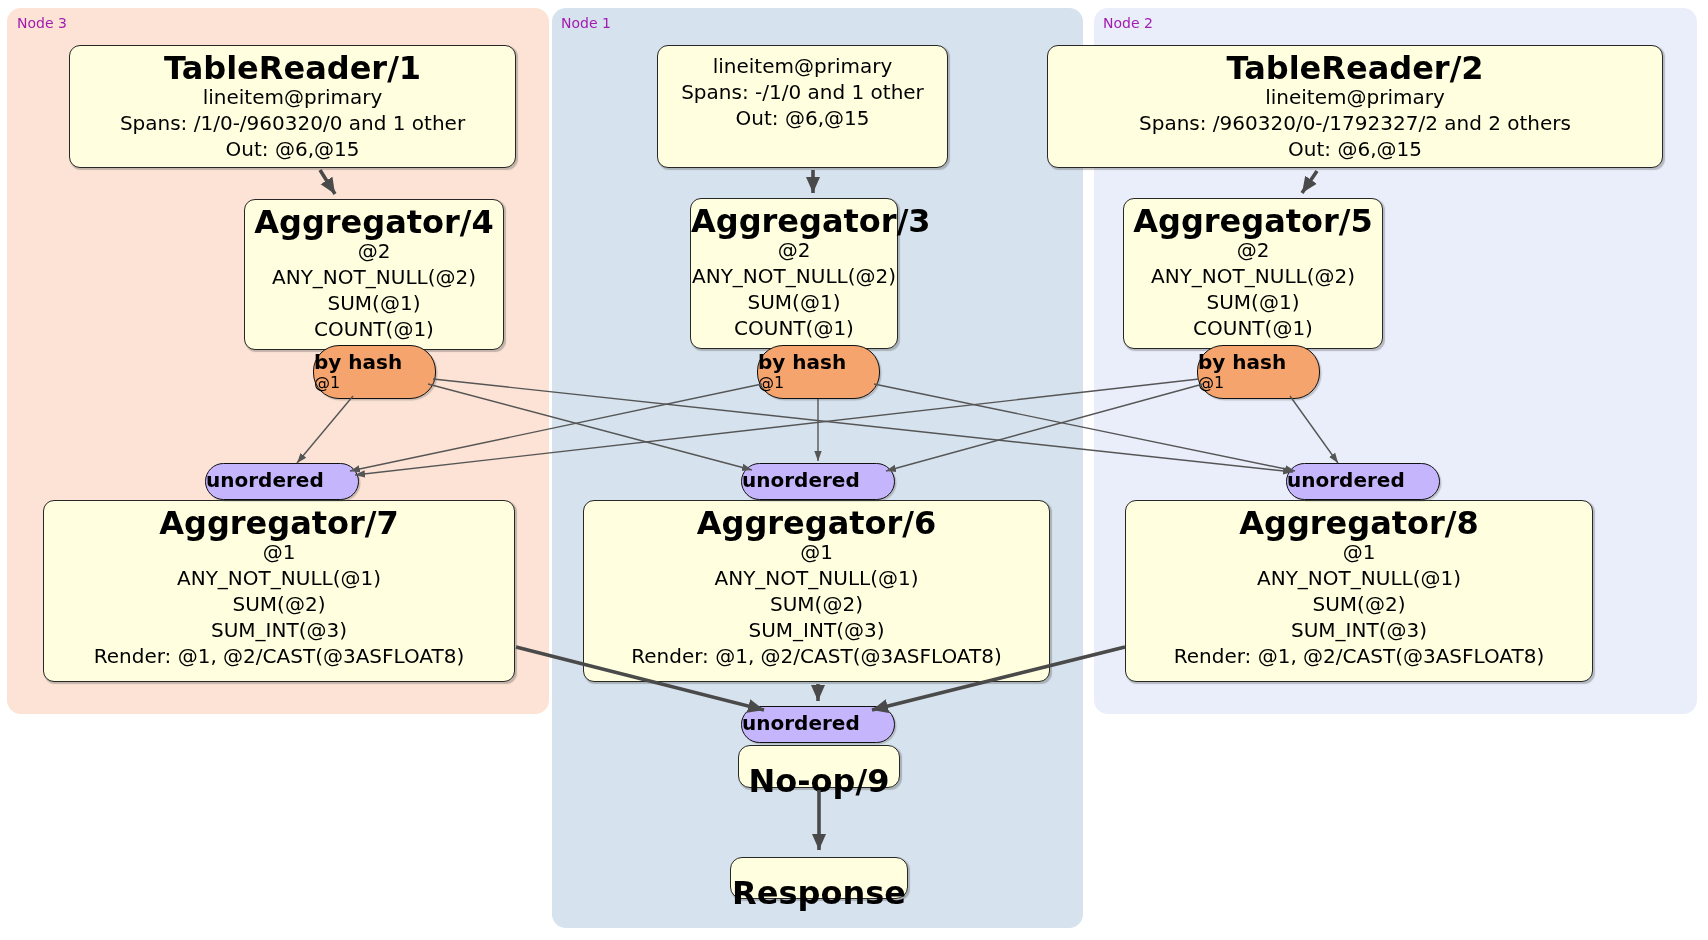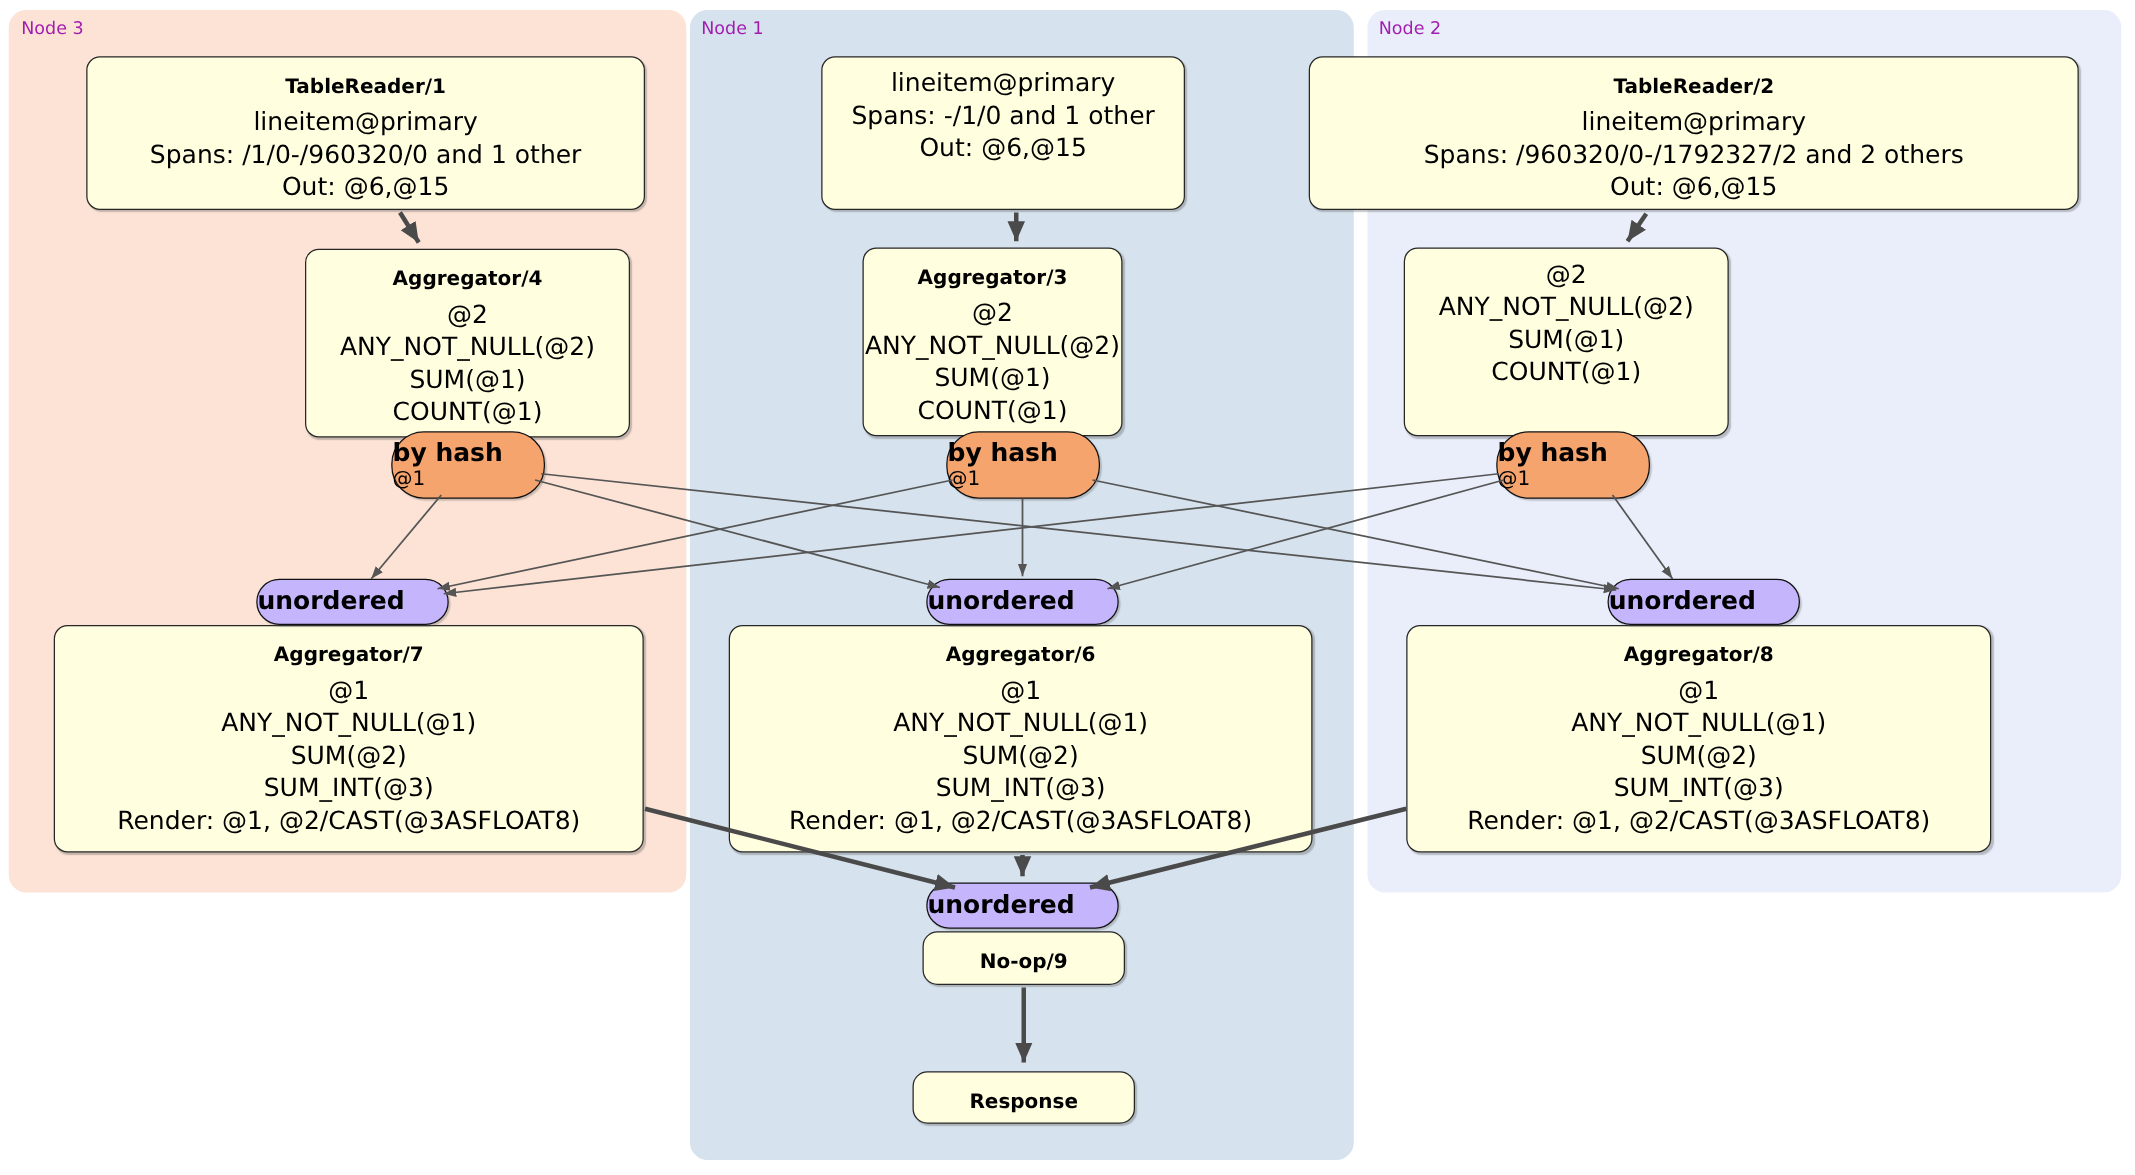--- a/index.html
+++ b/index.html
@@ -7,34 +7,34 @@
     width:1708px;height:940px;position:relative;overflow:hidden;
     font-family:"DejaVu Sans","Liberation Sans",sans-serif;color:#000;
   }
   .region{position:absolute;border-radius:14px;}
   .region-label{position:absolute;font-size:14px;line-height:22px;color:#a21caf;}
   .node-box{
     position:absolute;background:#ffffe0;border:1.7px solid #272727;border-radius:11px;
     box-sizing:border-box;text-align:center;padding-top:7px;
     box-shadow:1.5px 1.5px 1px rgba(90,90,90,0.35);z-index:3;
   }
-  .node-title{font-weight:bold;font-size:16px;line-height:31px;white-space:nowrap;}
+  .node-title{font-weight:bold;font-size:32px;line-height:31px;white-space:nowrap;}
   .node-line{font-size:20px;line-height:26px;white-space:nowrap;}
   .router{
     position:absolute;box-sizing:border-box;text-align:left;border:1.7px solid #111;
     box-shadow:1.5px 1.5px 1px rgba(90,90,90,0.3);z-index:4;
   }
   .by-hash{background:#f6a46e;border-radius:26px;width:123px;height:54px;padding-top:4px;}
   .by-hash .rlabel{font-weight:bold;font-size:20px;line-height:24px;}
   .by-hash .rkey{font-size:16px;line-height:17px;}
   .unordered{
     background:#c4b5fd;border-radius:19px;width:154px;height:37px;
     font-weight:bold;font-size:20px;line-height:33px;
   }
-  .title-only{padding-top:5px;border-radius:12px;}
+  .title-only{padding-top:17px;border-radius:12px;}
   .title-only .node-title{line-height:36px;}
   #edge-layer{position:absolute;left:0;top:0;z-index:5;pointer-events:none;}
   .thin-edge{stroke:#555555;stroke-width:1.4;}
   .thick-edge{stroke:#4a4a4a;stroke-width:3.6;}
 </style>
 </head>
 <body>
 
 <div class="region" style="left:7px;top:8px;width:542px;height:706px;background:#fce3d5;"></div>
 <div class="region" style="left:552px;top:8px;width:531px;height:920px;background:#d6e2ed;"></div>
@@ -105,20 +105,21 @@
 
 <div class="node-box" style="left:690px;top:198px;width:208px;height:151px;">
   <div class="node-title">Aggregator/3</div>
   <div class="node-line">@2</div>
   <div class="node-line">ANY_NOT_NULL(@2)</div>
   <div class="node-line">SUM(@1)</div>
   <div class="node-line">COUNT(@1)</div>
 </div>
 
 <div class="node-box" style="left:1123px;top:198px;width:260px;height:151px;">
+  <div class="node-title">Aggregator/5</div>
   <div class="node-line">@2</div>
   <div class="node-line">ANY_NOT_NULL(@2)</div>
   <div class="node-line">SUM(@1)</div>
   <div class="node-line">COUNT(@1)</div>
 </div>
 
 <div class="router by-hash" style="left:313px;top:345px;">
   <div class="rlabel">by hash</div>
   <div class="rkey">@1</div>
 </div>

